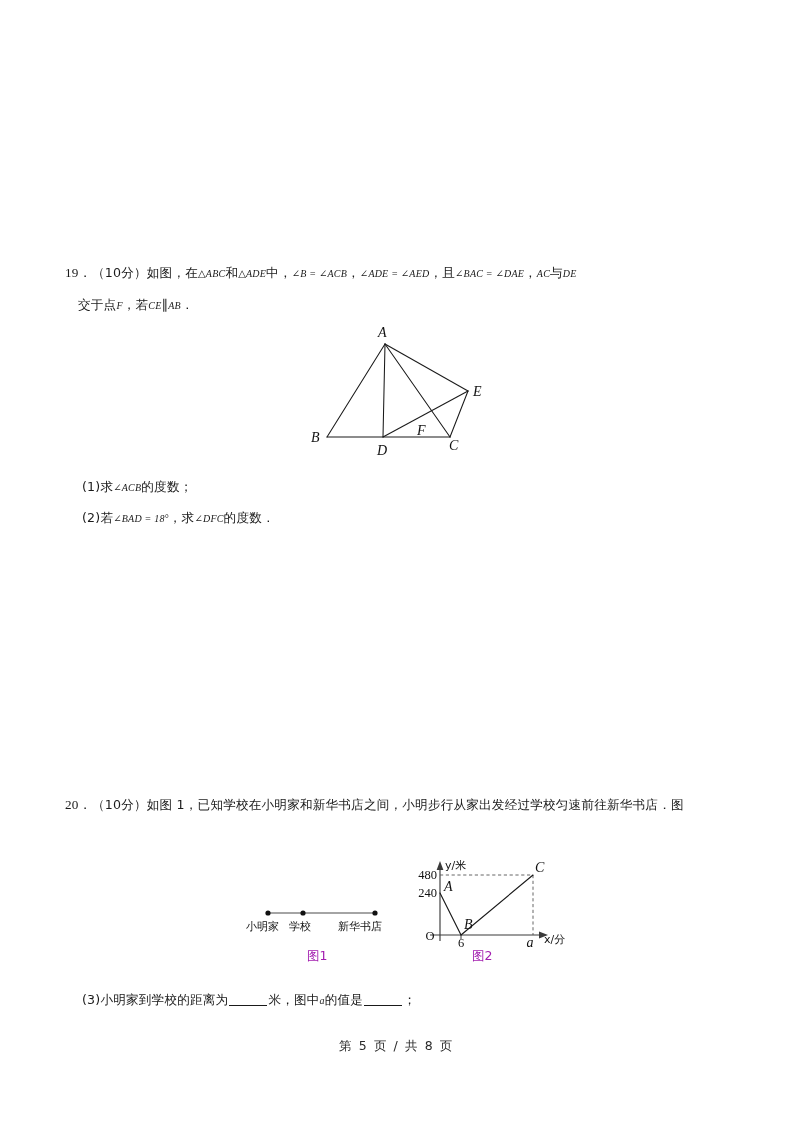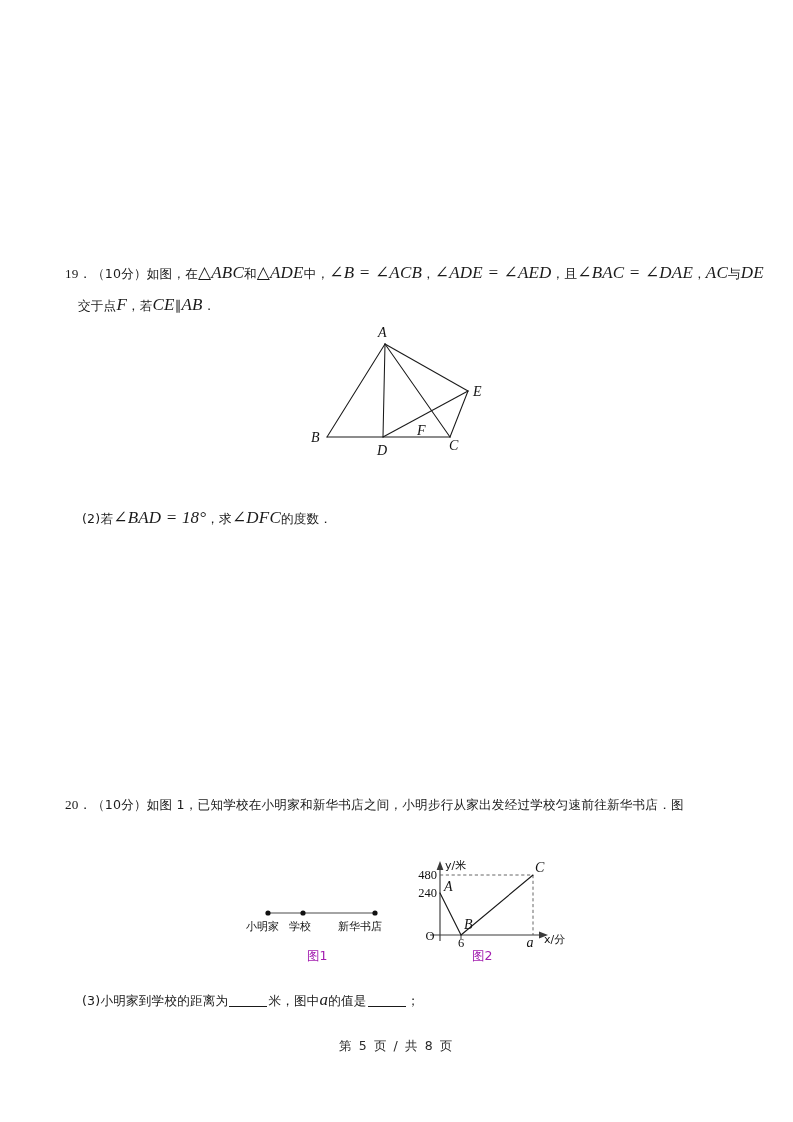--- a/index.html
+++ b/index.html
@@ -34,21 +34,21 @@
   .qnum {
     font-family: "Liberation Serif", serif;
   }
   .cn {
     font-family: "DejaVu Sans", "Liberation Sans", sans-serif;
     font-size: 12.6px;
   }
   .mi {
     font-family: "Liberation Serif", "DejaVu Serif", serif;
     font-style: italic;
-    font-size: 17px;
+    font-size: 10px;
   }
   .op {
     font-family: "Liberation Serif", serif;
     font-style: normal;
   }
   .blank {
     display: inline-block;
     border-bottom: 1px solid #1a1a1a;
     width: 38px;
     height: 13px;
@@ -123,20 +123,21 @@
       </g>
       <text class="lbl" x="83" y="12">A</text>
       <text class="lbl" x="16" y="117">B</text>
       <text class="lbl" x="82" y="130">D</text>
       <text class="lbl" x="154" y="125">C</text>
       <text class="lbl" x="178" y="71">E</text>
       <text class="lbl" x="122" y="110">F</text>
     </svg>
   </div>
 
+  <div class="qblock" style="left:82px; top:472px;"><span class="cn">(1)求</span><span class="mi">∠ACB</span><span class="cn">的度数；</span></div>
 
   <div class="qblock" style="left:82px; top:503px;"><span class="cn">(2)若</span><span class="mi">∠BAD = 18°</span><span class="cn">，求</span><span class="mi">∠DFC</span><span class="cn">的度数．</span></div>
 
   <div class="qblock" style="left:65px; top:790px;"><span class="qnum">20</span><span class="qnum">．</span><span class="cn">（10分）</span><span class="cn">如图 1，已知学校在小明家和新华书店之间，小明步行从家出发经过学校匀速前往新华书店．图</span></div>
 
 
   <div class="figure" style="left:238px; top:900px;">
     <svg width="160" height="40" viewBox="0 0 160 40">
 
       <line x1="30" y1="13" x2="137" y2="13" stroke="#4a4a4a" stroke-width="1.2"></line>

